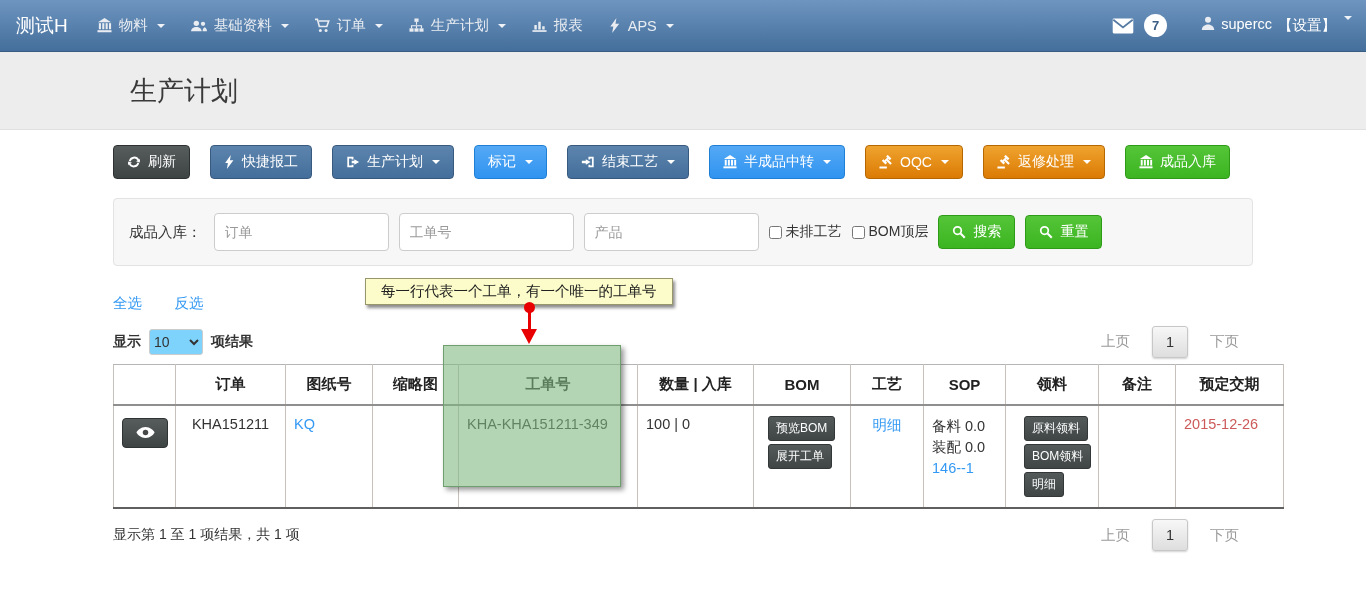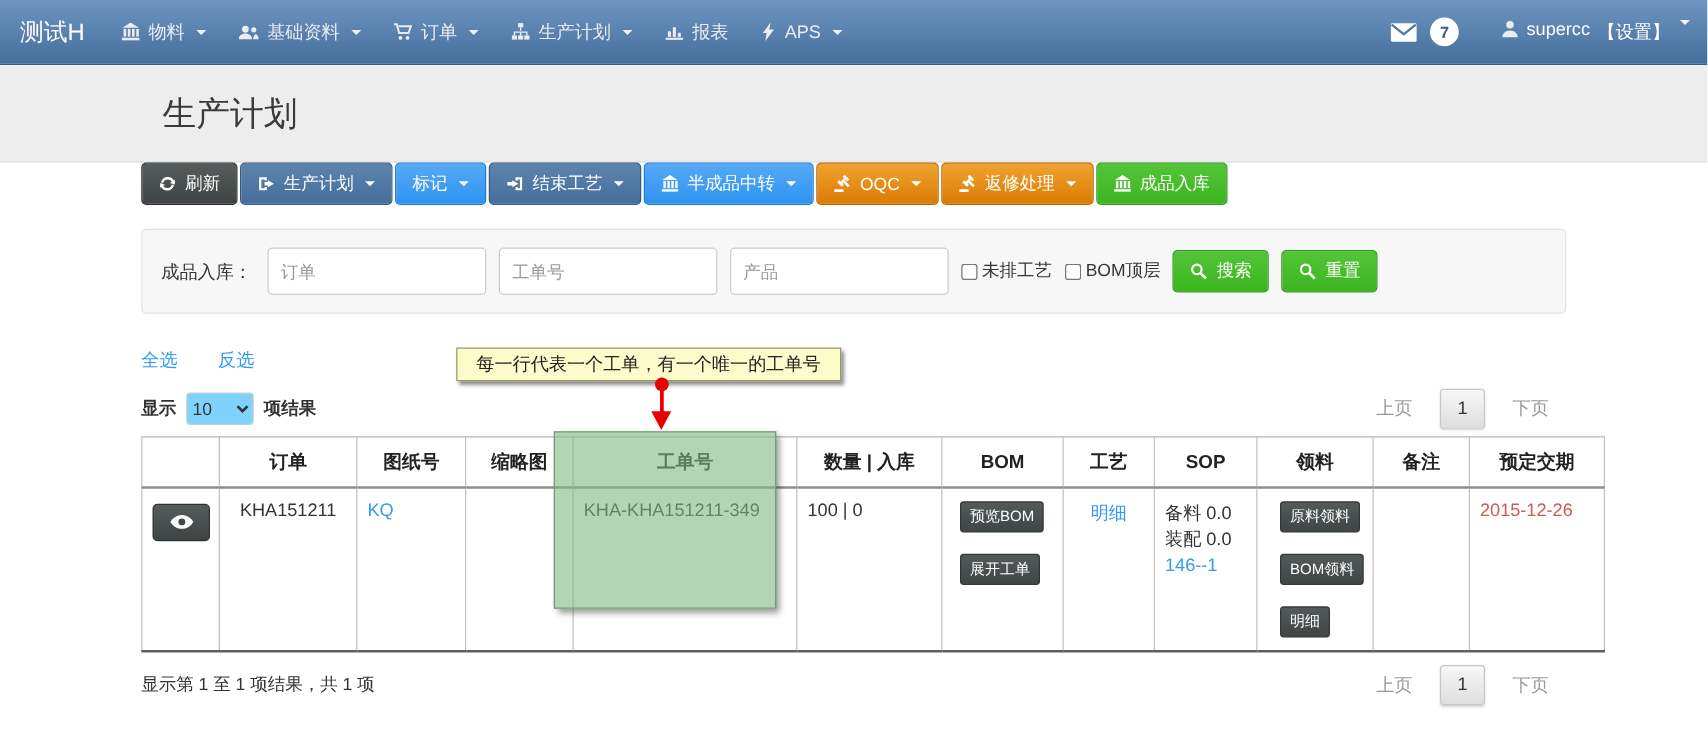--- a/index.html
+++ b/index.html
@@ -23,21 +23,21 @@
     cursor:pointer; }
   .user-area svg { fill:#e9edf2; }
 
   
   .page-header { height:78px; background:#ededed; border-bottom:1px solid #e0e0e0; }
   .page-header h1 { font-size:27px; font-weight:400; color:#3a3a3a; padding:21px 0 0 17px; }
 
   .container { width:1170px; margin:0 auto; padding:0 15px; position:relative; }
 
   
-  .toolbar { display:flex; gap:2px; }
+  .toolbar { margin-top:15px; display:flex; gap:20px; }
   .btn { display:inline-flex; align-items:center; gap:7px; height:34px; padding:0 13px;
     border-radius:4px; color:#fff; font-size:14px; cursor:pointer; border:1px solid transparent;
     white-space:nowrap; }
   .btn svg { fill:#fff; }
   .btn .caret { border-top-color:#fff; }
   .btn-dark    { background:linear-gradient(#575d5d,#3e4343); border-color:#2d3131; }
   .btn-steel   { background:linear-gradient(#5c84ad,#446e9b); border-color:#385a7e; }
   .btn-info    { background:linear-gradient(#55a9f5,#2f93f0); border-color:#1f7fd4; }
   .btn-warning { background:linear-gradient(#efa32f,#db7b04); border-color:#b76700; }
   .btn-success { background:linear-gradient(#54c538,#3cb521); border-color:#2f9a18; }
@@ -77,21 +77,21 @@
     border-bottom:2px solid #5f5f5f; background:#fff; }
   .c0{width:62px;} .c1{width:110px;} .c2{width:87px;} .c3{width:86px;font-family:Liberation Mono, monospace;} .c4{width:179px;}
   .c5{width:116px;} .c6{width:97px;} .c7{width:73px;} .c8{width:82px;} .c9{width:93px;}
   .c10{width:77px;} .c11{width:108px;}
   .td-center { text-align:center; }
   .eye-btn { width:46px; height:30px; border-radius:4px; border:1px solid #2f3333;
     background:linear-gradient(#575d5d,#3e4343); cursor:pointer; display:inline-flex;
     align-items:center; justify-content:center; margin-top:2px; }
   .link-blue { color:#3399f3; text-decoration:none; cursor:pointer; }
   .cell-pad { padding-left:13px; }
-  .mini-stack { display:flex; flex-direction:column; align-items:flex-start; gap:17px;
+  .mini-stack { display:flex; flex-direction:column; align-items:flex-start; gap:3px;
     padding-left:6px; }
   .btn-mini { background:linear-gradient(#545a5a,#404545); color:#fff; font-size:12px;
     padding:3px 7px; border-radius:3px; border:1px solid #333737; cursor:pointer;
     white-space:nowrap; font-family:"Liberation Sans","DejaVu Sans",sans-serif; }
   .sop-line { line-height:21px; }
   .due-date { color:#cd5a5a; }
 
   
   .footer-row { margin-top:10px; display:flex; align-items:center; justify-content:space-between; }
   .summary { font-size:14px; color:#333; }
@@ -202,20 +202,26 @@
 </div>
 
 <div class="container">
 
   <div class="toolbar">
     <button class="btn btn-dark">
       <svg width="14" height="14" viewBox="0 0 16 16">
           <path d="M13.9 5.3A6.3 6.3 0 0 0 2.1 6.9l1.9.5A4.4 4.4 0 0 1 12 6.2l-1.8 1 4.5 1.5.2-4.6zM2.1 10.7a6.3 6.3 0 0 0 11.8-1.6l-1.9-.5A4.4 4.4 0 0 1 4 9.8l1.8-1-4.5-1.5-.2 4.6z"></path>
         </svg>
       <span>刷新</span>
+    </button>
+    <button class="btn btn-steel">
+      <svg width="11" height="14" viewBox="0 0 12 16">
+          <path d="M7.5 0 1 9h3.2L3 16l7.5-10H6.5z"></path>
+        </svg>
+      <span>快捷报工</span>
     </button>
     <button class="btn btn-steel">
       <svg width="14" height="14" viewBox="0 0 16 16">
           <path d="M1.5 2h7v3h-2V4h-3v8h3v-1h2v3h-7z"></path>
           <path d="M9.5 4.8 15 8l-5.5 3.2V9.5H6.5v-3h3z"></path>
         </svg>
       <span>生产计划</span>
       <span class="caret"></span>
     </button>
     <button class="btn btn-info">

